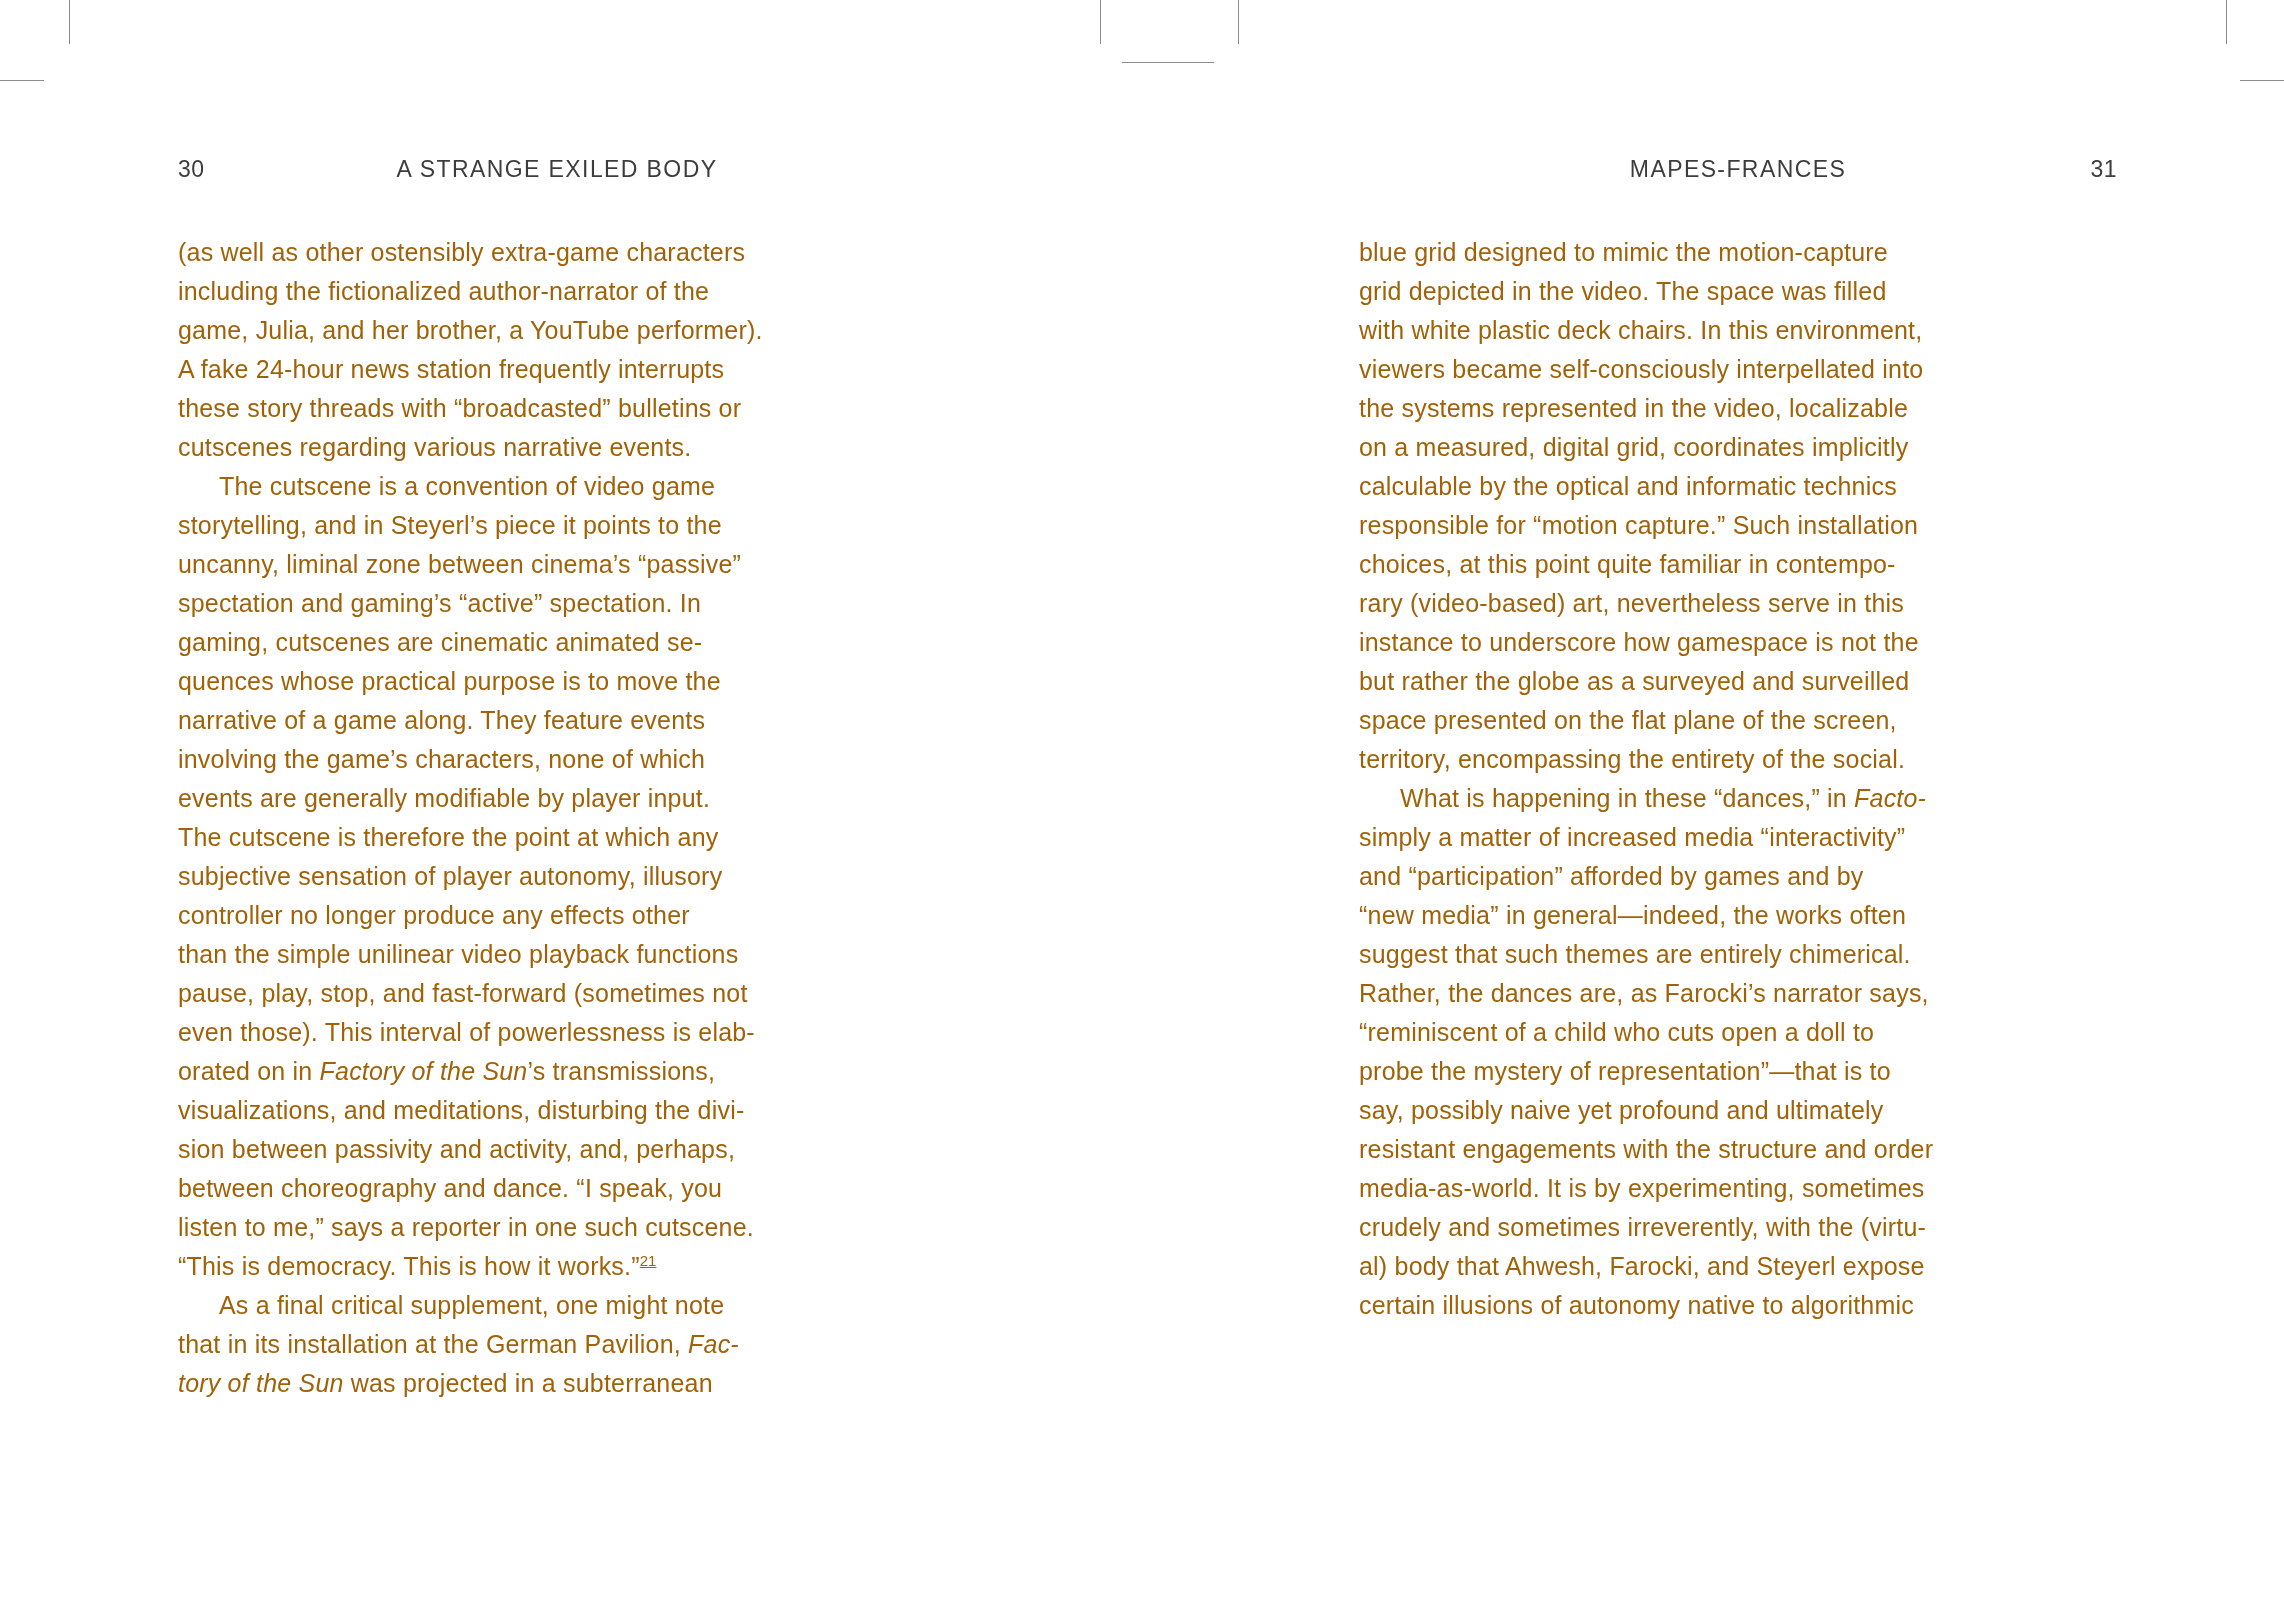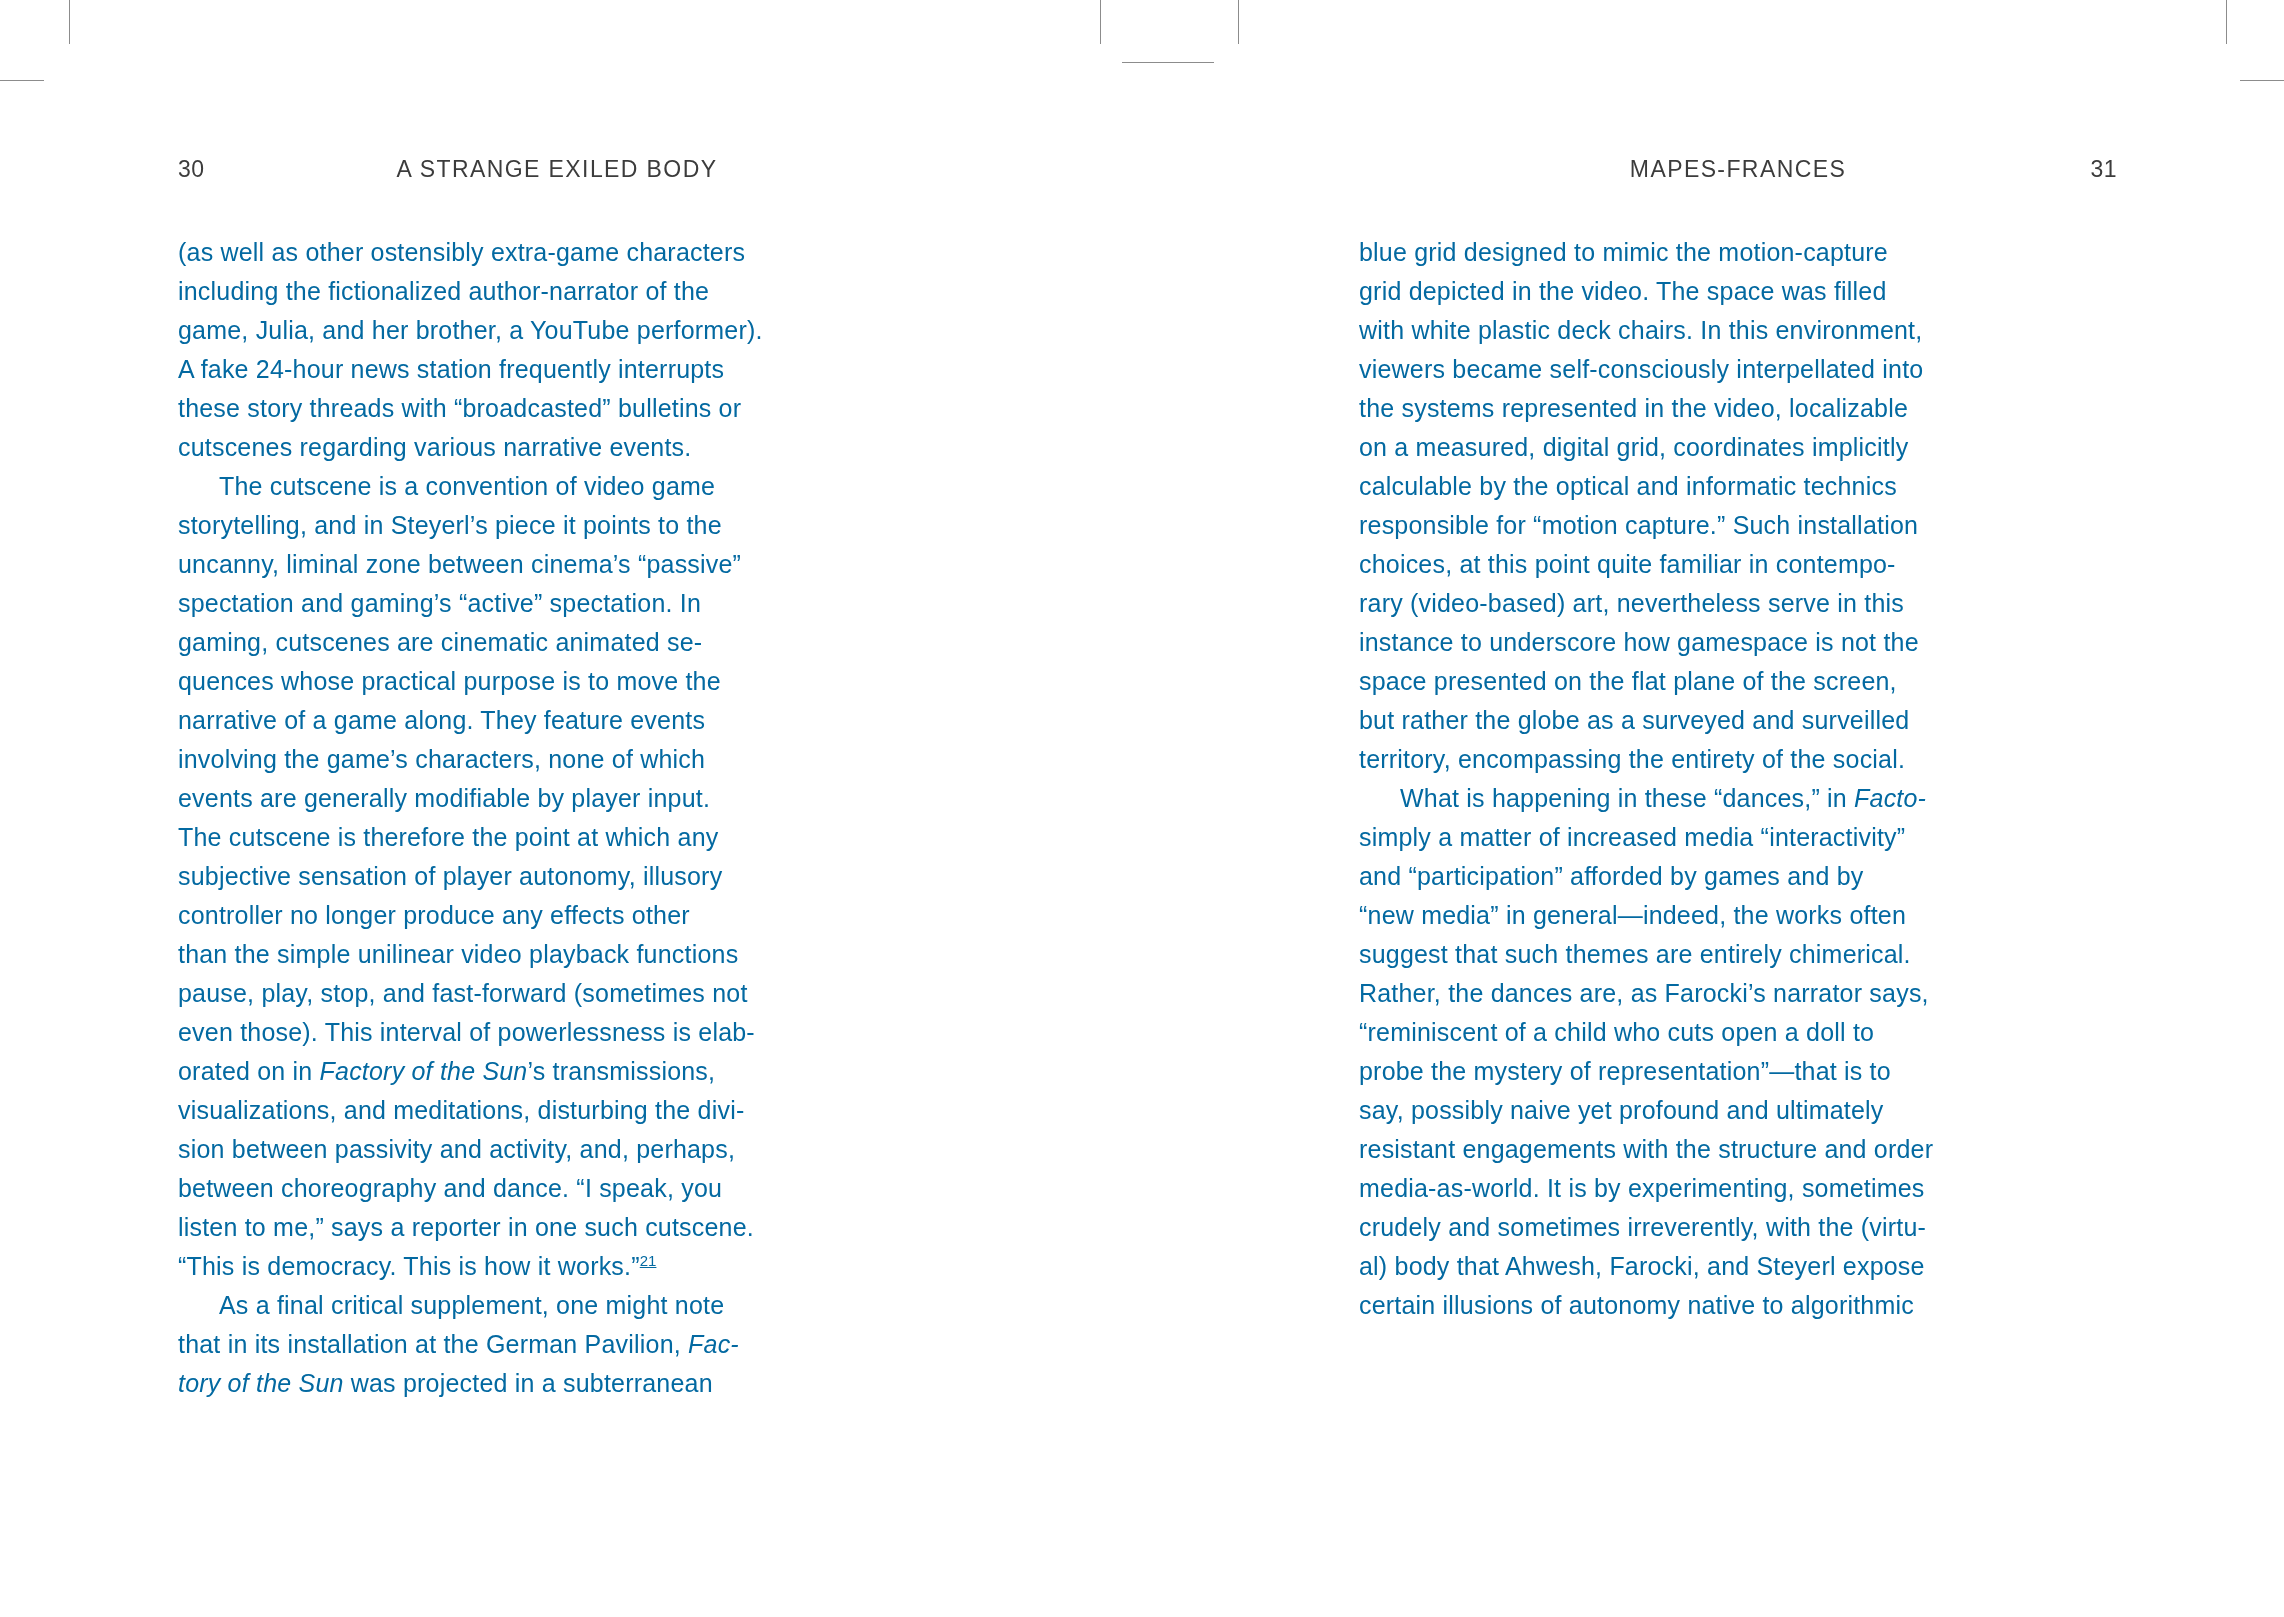--- a/index.html
+++ b/index.html
@@ -43,21 +43,21 @@
   .folio.outer-right { right: 0; }
 
   
   .page-body {
     position: absolute;
     top: 233px;
     width: 758px;
     font-size: 25px;
     line-height: 39px;
     letter-spacing: 0.2px;
-    color: #0369a1;
+    color: #a16207;
     white-space: nowrap;
   }
   .page-left-head,  .page-left-body  { left: 178px; }
   .page-right-head, .page-right-body { left: 1359px; }
 
   .line { height: 39px; }
   .line.ind { text-indent: 41px; }
   .it { font-style: italic; }
   .sup {
     font-size: 15px;
@@ -135,22 +135,22 @@
       <div class="line"><span>grid depicted in the video. The space was filled</span></div>
       <div class="line"><span>with white plastic deck chairs. In this environment,</span></div>
       <div class="line"><span>viewers became self-consciously interpellated into</span></div>
       <div class="line"><span>the systems represented in the video, localizable</span></div>
       <div class="line"><span>on a measured, digital grid, coordinates implicitly</span></div>
       <div class="line"><span>calculable by the optical and informatic technics</span></div>
       <div class="line"><span>responsible for “motion capture.” Such installation</span></div>
       <div class="line"><span>choices, at this point quite familiar in contempo-</span></div>
       <div class="line"><span>rary (video-based) art, nevertheless serve in this</span></div>
       <div class="line"><span>instance to underscore how gamespace is not the</span></div>
+      <div class="line"><span>but rather the globe as a surveyed and surveilled</span></div>
       <div class="line"><span>space presented on the flat plane of the screen,</span></div>
-      <div class="line"><span>but rather the globe as a surveyed and surveilled</span></div>
       <div class="line"><span>territory, encompassing the entirety of the social.</span></div>
       <div class="line ind"><span>What is happening in these “dances,” in </span><span class="it">Facto-</span></div>
       <div class="line"><span>simply a matter of increased media “interactivity”</span></div>
       <div class="line"><span>and “participation” afforded by games and by</span></div>
       <div class="line"><span>“new media” in general—indeed, the works often</span></div>
       <div class="line"><span>suggest that such themes are entirely chimerical.</span></div>
       <div class="line"><span>Rather, the dances are, as Farocki’s narrator says,</span></div>
       <div class="line"><span>“reminiscent of a child who cuts open a doll to</span></div>
       <div class="line"><span>probe the mystery of representation”—that is to</span></div>
       <div class="line"><span>say, possibly naive yet profound and ultimately</span></div>

